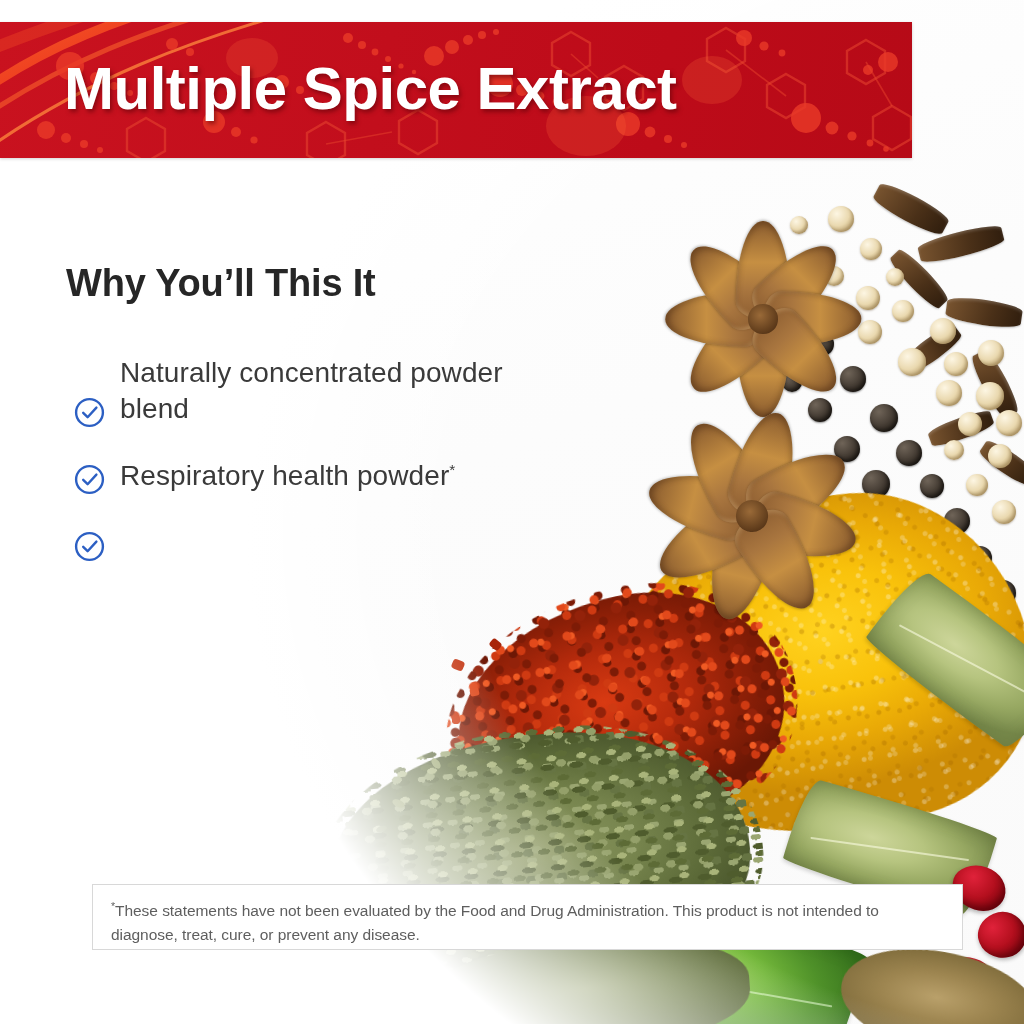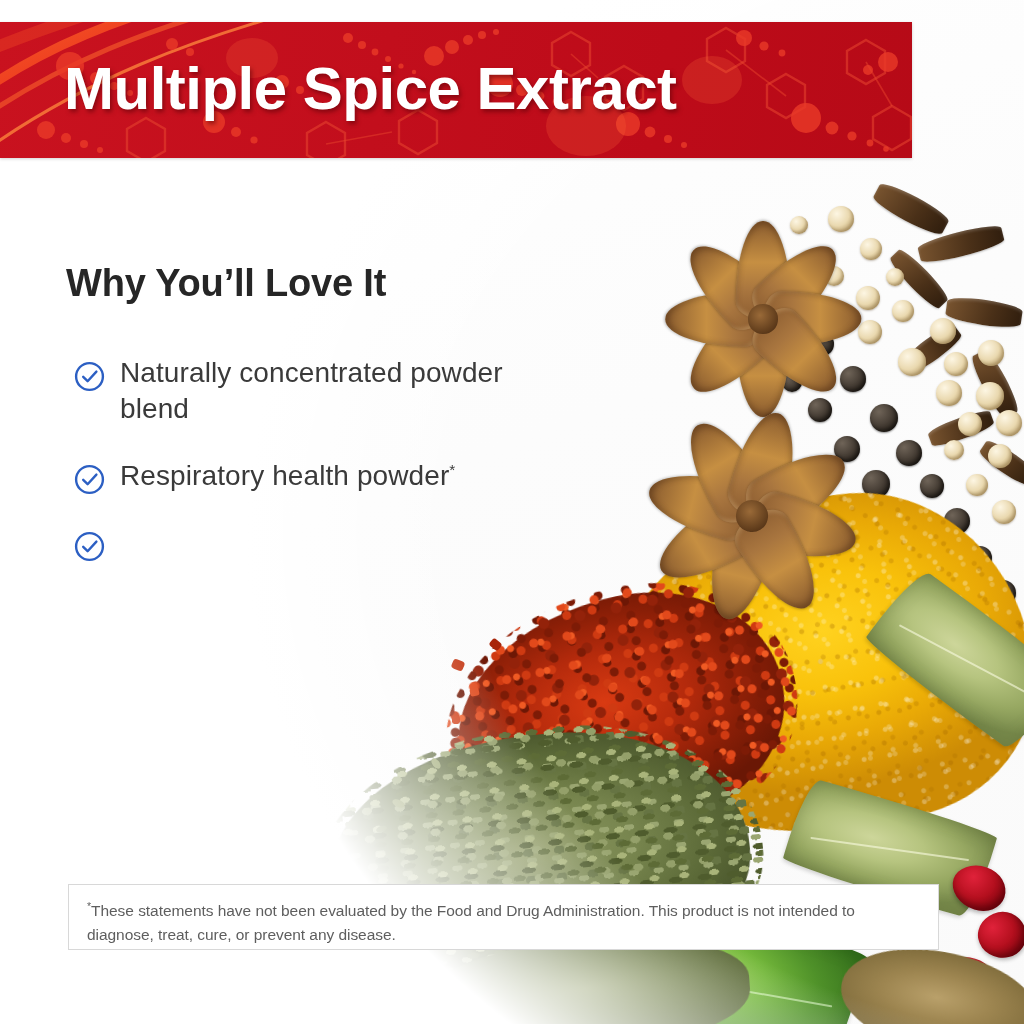--- a/index.html
+++ b/index.html
@@ -254,21 +254,21 @@
     letter-spacing: -0.2px;
   }
 
   .benefits {
     list-style: none;
     margin: 0;
     padding: 50px 0 0 0;
   }
   .benefit {
     display: flex;
-    align-items: flex-start;
+    align-items: flex-end;
     padding: 0 0 0 74px;
     margin-bottom: 30px;
   }
   .benefit .check {
     flex: 0 0 auto;
     width: 31px; height: 31px;
     margin-top: 6px;
   }
   .benefit .check svg { display: block; }
   .benefit-text {
@@ -282,21 +282,21 @@
   }
   .benefit-text sup {
     font-size: .55em;
     vertical-align: super;
     line-height: 0;
   }
 
   
   .disclaimer {
     position: absolute;
-    left: 68px; top: 884px;
+    left: 92px; top: 884px;
     width: 871px; height: 66px;
     background: #ffffff;
     border: 1px solid #d8d8d8;
     z-index: 80;
     box-sizing: border-box;
     padding: 14px 18px 0 18px;
   }
   .disclaimer p {
     margin: 0;
     font-size: 15.5px;
@@ -525,21 +525,21 @@
           <path d="M726,28 L786,74"></path>
           <path d="M326,122 L392,110"></path>
           <path d="M866,40 L892,84"></path>
         </g>
       </svg>
     </div>
     <div class="banner-title">Multiple Spice Extract</div>
   </div>
 
   <div class="content">
-    <h2 class="section-title">Why You’ll Love It</h2>
+    <h2 class="section-title">Why You’ll This It</h2>
 
     <ul class="benefits">
 
       <li class="benefit">
         <span class="check">
           <svg width="31" height="31" viewBox="0 0 31 31" aria-hidden="true">
             <circle cx="15.5" cy="15.5" r="13.4" fill="none" stroke="#2C5FC3" stroke-width="2.4"></circle>
             <path d="M9.2 15.8 L13.6 20.2 L22.4 10.6" fill="none" stroke="#2C5FC3" stroke-width="2.4" stroke-linecap="round" stroke-linejoin="round"></path>
           </svg>
         </span>

